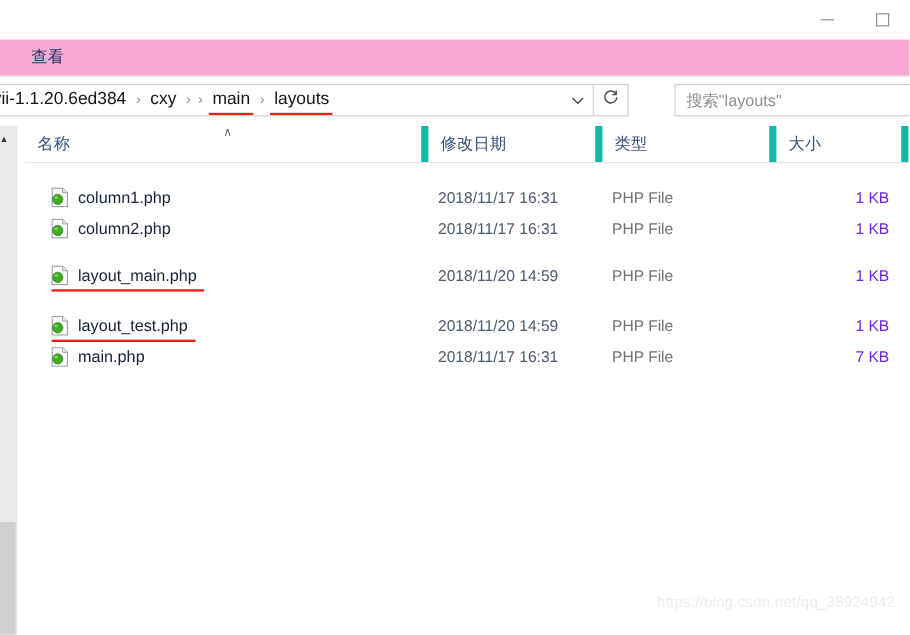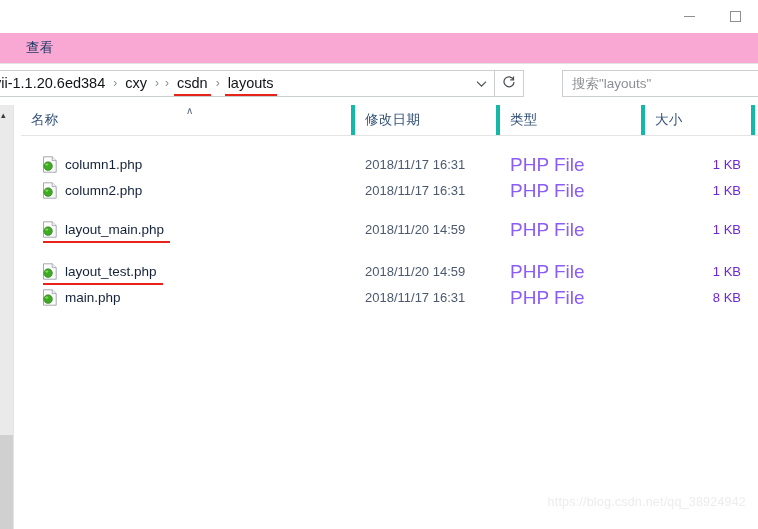--- a/index.html
+++ b/index.html
@@ -236,21 +236,21 @@
     top: 0;
     height: 30px;
     display: flex;
     align-items: center;
     font-size: 13.5px;
     color: #33517a;
     cursor: default;
     box-sizing: border-box;
   }
   .colhead-cell .lbl { padding-left: 10px; letter-spacing: 0.3px; }
-  .colhead-cell.divider { border-left: 4px solid #14b8a6; }
+  .colhead-cell.divider { border-left: 6px solid #14b8a6; }
   .colhead-sort {
     position: absolute;
     left: 165px;
     top: 1px;
     font-size: 10px;
     color: #5d6a7a;
     line-height: 10px;
     cursor: default;
   }
 
@@ -303,22 +303,22 @@
     font-size: 13px;
     color: #4b5a6e;
     white-space: nowrap;
   }
   .cell-type {
     position: absolute;
     left: 489px; top: 0;
     height: 25px;
     display: flex;
     align-items: center;
-    font-size: 19px;
-    color: #8b5cf6;
+    font-size: 13px;
+    color: #737373;
     white-space: nowrap;
   }
   .cell-size {
     position: absolute;
     left: 570px; top: 0;
     width: 150px;
     height: 25px;
     display: flex;
     align-items: center;
     justify-content: flex-end;
@@ -373,21 +373,21 @@
         <span class="crumb-sep">›</span>
 
         <div class="crumb">
           <span>cxy</span>
         </div>
         <span class="crumb-sep">›</span>
 
         <span class="crumb-sep">›</span>
 
         <div class="crumb">
-          <span>csdn</span>
+          <span>main</span>
           <span class="redline"></span>
         </div>
         <span class="crumb-sep">›</span>
 
         <div class="crumb">
           <span>layouts</span>
           <span class="redline"></span>
         </div>
 
       </div>
@@ -525,21 +525,21 @@
               <path d="M10.2 0.8 V4.6 H14.2" fill="#eceff1" stroke="#9aa0a6" stroke-width="0.8"></path>
               <circle cx="6.1" cy="10.1" r="4.3" fill="#3faa24"></circle>
               <circle cx="6.1" cy="10.1" r="4.3" fill="none" stroke="#2d7d1a" stroke-width="0.6"></circle>
               <ellipse cx="4.8" cy="8.6" rx="1.6" ry="1.1" fill="#8fe06a" opacity="0.85"></ellipse>
             </svg>
           </span>
           <span class="fname">main.php</span>
         </div>
         <span class="cell-date">2018/11/17 16:31</span>
         <span class="cell-type">PHP File</span>
-        <span class="cell-size">8 KB</span>
+        <span class="cell-size">7 KB</span>
       </div>
 
     </div>
   </div>
 
   <div class="watermark">https://blog.csdn.net/qq_38924942</div>
 
 </div>
 
 </body></html>

